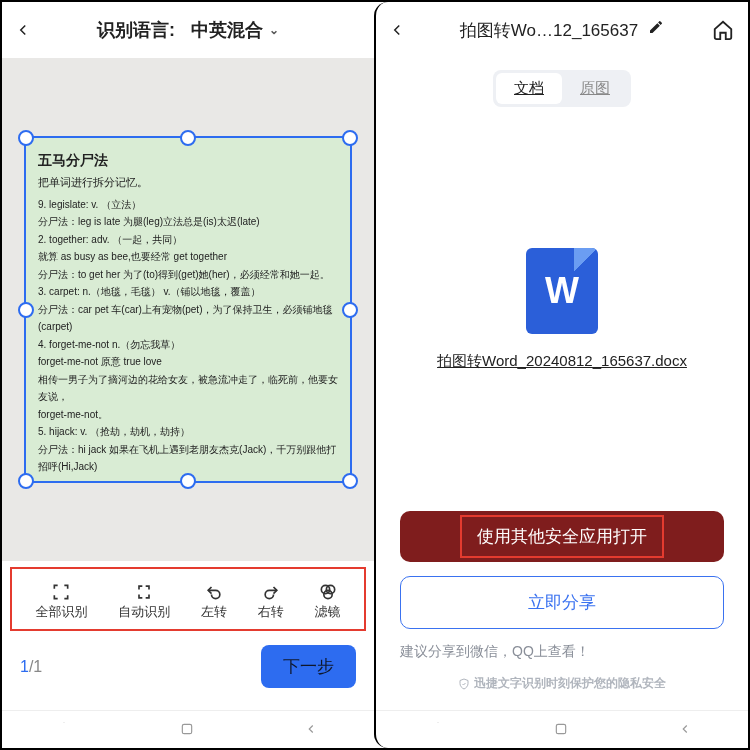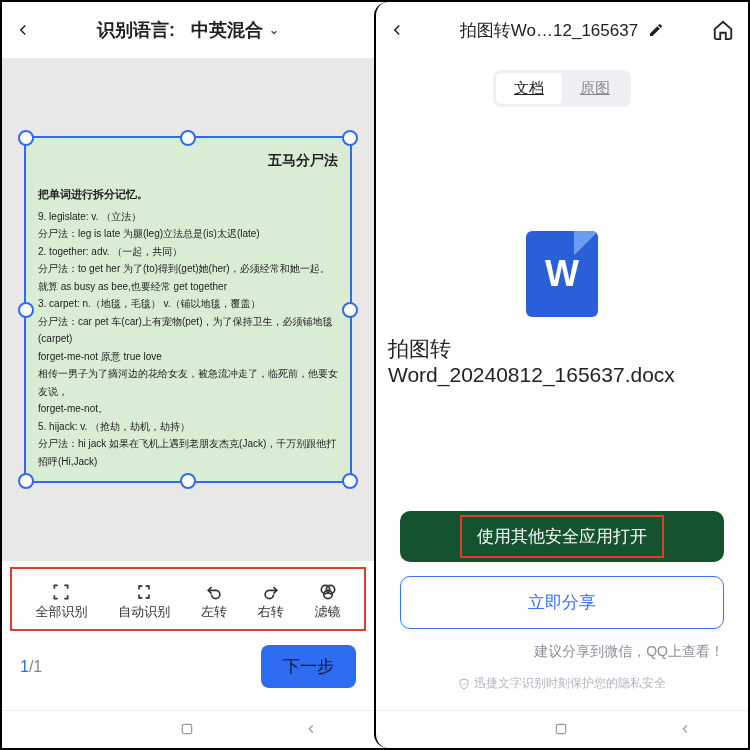--- a/index.html
+++ b/index.html
@@ -5,30 +5,30 @@
   * { box-sizing: border-box; margin: 0; padding: 0; font-family: -apple-system, "PingFang SC", "Microsoft YaHei", sans-serif; }
   html, body { width: 750px; height: 750px; }
   body { display: flex; border: 2px solid #000; background: #fff; }
   .pane { flex: 1; display: flex; flex-direction: column; position: relative; background: #fff; border-radius: 14px; }
   .pane + .pane { border-left: 2px solid #000; }
 
   
   .header { display: flex; align-items: center; justify-content: center; height: 56px; position: relative; font-size: 18px; font-weight: 600; color: #222; }
   .header .back { position: absolute; left: 12px; font-size: 20px; color: #222; cursor: pointer; }
   .header .chev { font-size: 12px; margin-left: 6px; color: #555; }
-  .header-right { display: flex; align-items: center; gap: 4px; font-size: 17px; font-weight: 500; }
+  .header-right { display: flex; align-items: flex-start; gap: 4px; font-size: 17px; font-weight: 500; }
   .edit-ic { width: 16px; height: 16px; margin-left: 6px; }
   .home-ic { position: absolute; right: 14px; width: 22px; height: 22px; }
 
   
   .preview-wrap { flex: 1; background: #e9e8e6; position: relative; overflow: hidden; }
   .crop-box { position: absolute; left: 22px; right: 22px; top: 78px; bottom: 78px; background: #d9ecd4; border: 2px solid #2d6cf0; }
   .doc-inner { position: absolute; inset: 6px; font-family: "SimSun", serif; font-size: 10px; color: #222; line-height: 1.75; padding: 4px 6px; overflow: hidden; }
-  .doc-title { font-size: 14px; font-weight: 700; margin-bottom: 12px; text-align: right; }
-  .doc-sub { font-size: 11px; font-weight: 700; margin-bottom: 4px; }
+  .doc-title { font-size: 14px; font-weight: 700; margin-bottom: 0; }
+  .doc-sub { font-size: 11px; font-weight: 400; margin-bottom: 4px; }
   .handle { position: absolute; width: 16px; height: 16px; background: #fff; border: 2px solid #2d6cf0; border-radius: 50%; }
   .h-tl { top: -8px; left: -8px; } .h-tm { top: -8px; left: 50%; margin-left: -8px; } .h-tr { top: -8px; right: -8px; }
   .h-ml { top: 50%; left: -8px; margin-top: -8px; } .h-mr { top: 50%; right: -8px; margin-top: -8px; }
   .h-bl { bottom: -8px; left: -8px; } .h-bm { bottom: -8px; left: 50%; margin-left: -8px; } .h-br { bottom: -8px; right: -8px; }
 
   
   .toolbar { display: flex; justify-content: space-around; padding: 12px 8px 8px; border: 2px solid #e43b2f; margin: 6px 8px 0; }
   .tool { display: flex; flex-direction: column; align-items: center; font-size: 13px; color: #333; cursor: pointer; }
   .tool-ic { width: 22px; height: 22px; display: flex; align-items: center; justify-content: center; }
   .footer-row { display: flex; align-items: center; justify-content: space-between; padding: 14px 18px 22px; }
@@ -38,29 +38,29 @@
 
   
   .segment { display: flex; justify-content: center; margin-top: 12px; }
   .seg-wrap { display: flex; background: #eef0f4; border-radius: 8px; padding: 3px; }
   .seg-btn { padding: 6px 18px; font-size: 15px; color: #888; border-radius: 6px; cursor: pointer; text-decoration: underline; }
   .seg-btn.active { background: #fff; color: #222; font-weight: 500; }
 
   .file-area { flex: 1; display: flex; flex-direction: column; align-items: center; justify-content: center; gap: 18px; }
   .word-icon { width: 72px; height: 86px; background: #2b5fd9; border-radius: 6px; position: relative; display: flex; align-items: center; justify-content: center; color: #fff; font-size: 36px; font-weight: 700; }
   .word-icon .fold { position: absolute; top: 0; right: 0; width: 24px; height: 24px; background: linear-gradient(135deg, #6b9df2 50%, transparent 50%); border-top-right-radius: 6px; }
-  .filename { font-size: 21px; color: #222; text-align: left; padding: 0 12px; }
+  .filename { font-size: 15px; color: #222; text-align: right; padding: 0 12px; text-decoration: underline; }
 
   .actions { display: flex; flex-direction: column; gap: 14px; padding: 0 24px 14px; }
   .btn { border-radius: 10px; padding: 14px 0; text-align: center; font-size: 17px; cursor: pointer; }
-  .btn-primary { background: #14532d; color: #fff; position: relative; }
+  .btn-primary { background: #7f1d1d; color: #fff; position: relative; }
   .btn-outline { background: #fff; color: #3a72f0; border: 1px solid #3a72f0; }
   .red-box { position: absolute; inset: 4px 60px; border: 2px solid #e43b2f; pointer-events: none; }
-  .hint { font-size: 14px; color: #8a8f99; text-align: right; }
-  .hint2 { font-size: 12px; color: #b0b5bd; text-align: center; display: flex; align-items: center; justify-content: center; gap: 4px; margin-bottom: 18px; }
+  .hint { font-size: 14px; color: #8a8f99; text-align: left; }
+  .hint2 { font-size: 12px; color: #b0b5bd; text-align: center; display: flex; align-items: center; justify-content: center; gap: 4px; margin-bottom: 18px; font-weight: bold; }
 
   
   .navbar { display: flex; justify-content: space-around; align-items: center; height: 38px; border-top: 1px solid #eee; }
   .nav-ic { width: 16px; height: 16px; color: #999; }
 
   svg { display: block; }
 </style>
 </head>
 <body>
 
@@ -78,24 +78,25 @@
 
   <div class="preview-wrap">
     <div class="crop-box">
       <div class="doc-inner">
         <div class="doc-title">五马分尸法</div>
         <div class="doc-sub">把单词进行拆分记忆。</div>
         <div id="doc-lines">
             <div>9. legislate: v. （立法）</div>
             <div>分尸法：leg is late 为腿(leg)立法总是(is)太迟(late)</div>
             <div>2. together: adv. （一起，共同）</div>
+            <div>就算 as busy as bee,也要经常 get together</div>
             <div>分尸法：to get her 为了(to)得到(get)她(her)，必须经常和她一起。</div>
-            <div>就算 as busy as bee,也要经常 get together</div>
             <div>3. carpet: n.（地毯，毛毯） v.（铺以地毯，覆盖）</div>
             <div>分尸法：car pet 车(car)上有宠物(pet)，为了保持卫生，必须铺地毯(carpet)</div>
+            <div>4. forget-me-not n.（勿忘我草）</div>
             <div>forget-me-not 原意 true love</div>
             <div>相传一男子为了摘河边的花给女友，被急流冲走了，临死前，他要女友说，</div>
             <div>forget-me-not。</div>
             <div>5. hijack: v. （抢劫，劫机，劫持）</div>
             <div>分尸法：hi jack 如果在飞机上遇到老朋友杰克(Jack)，千万别跟他打招呼(Hi,Jack)</div>
           </div>
       </div>
       <div class="handle h-tl"></div>
       <div class="handle h-tm"></div>
       <div class="handle h-tr"></div>

